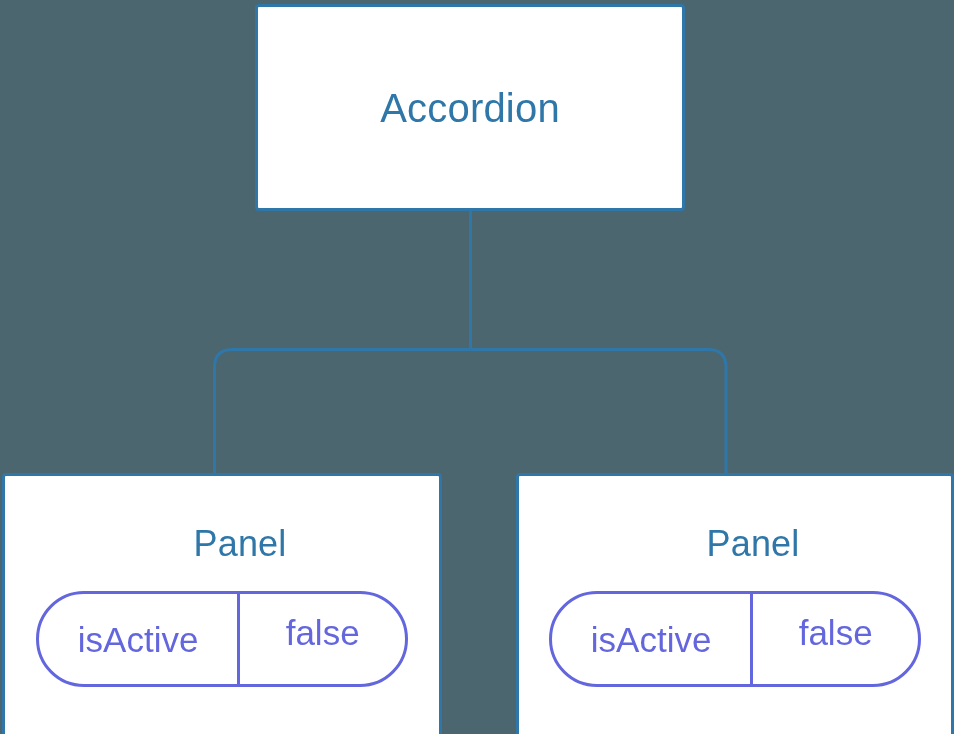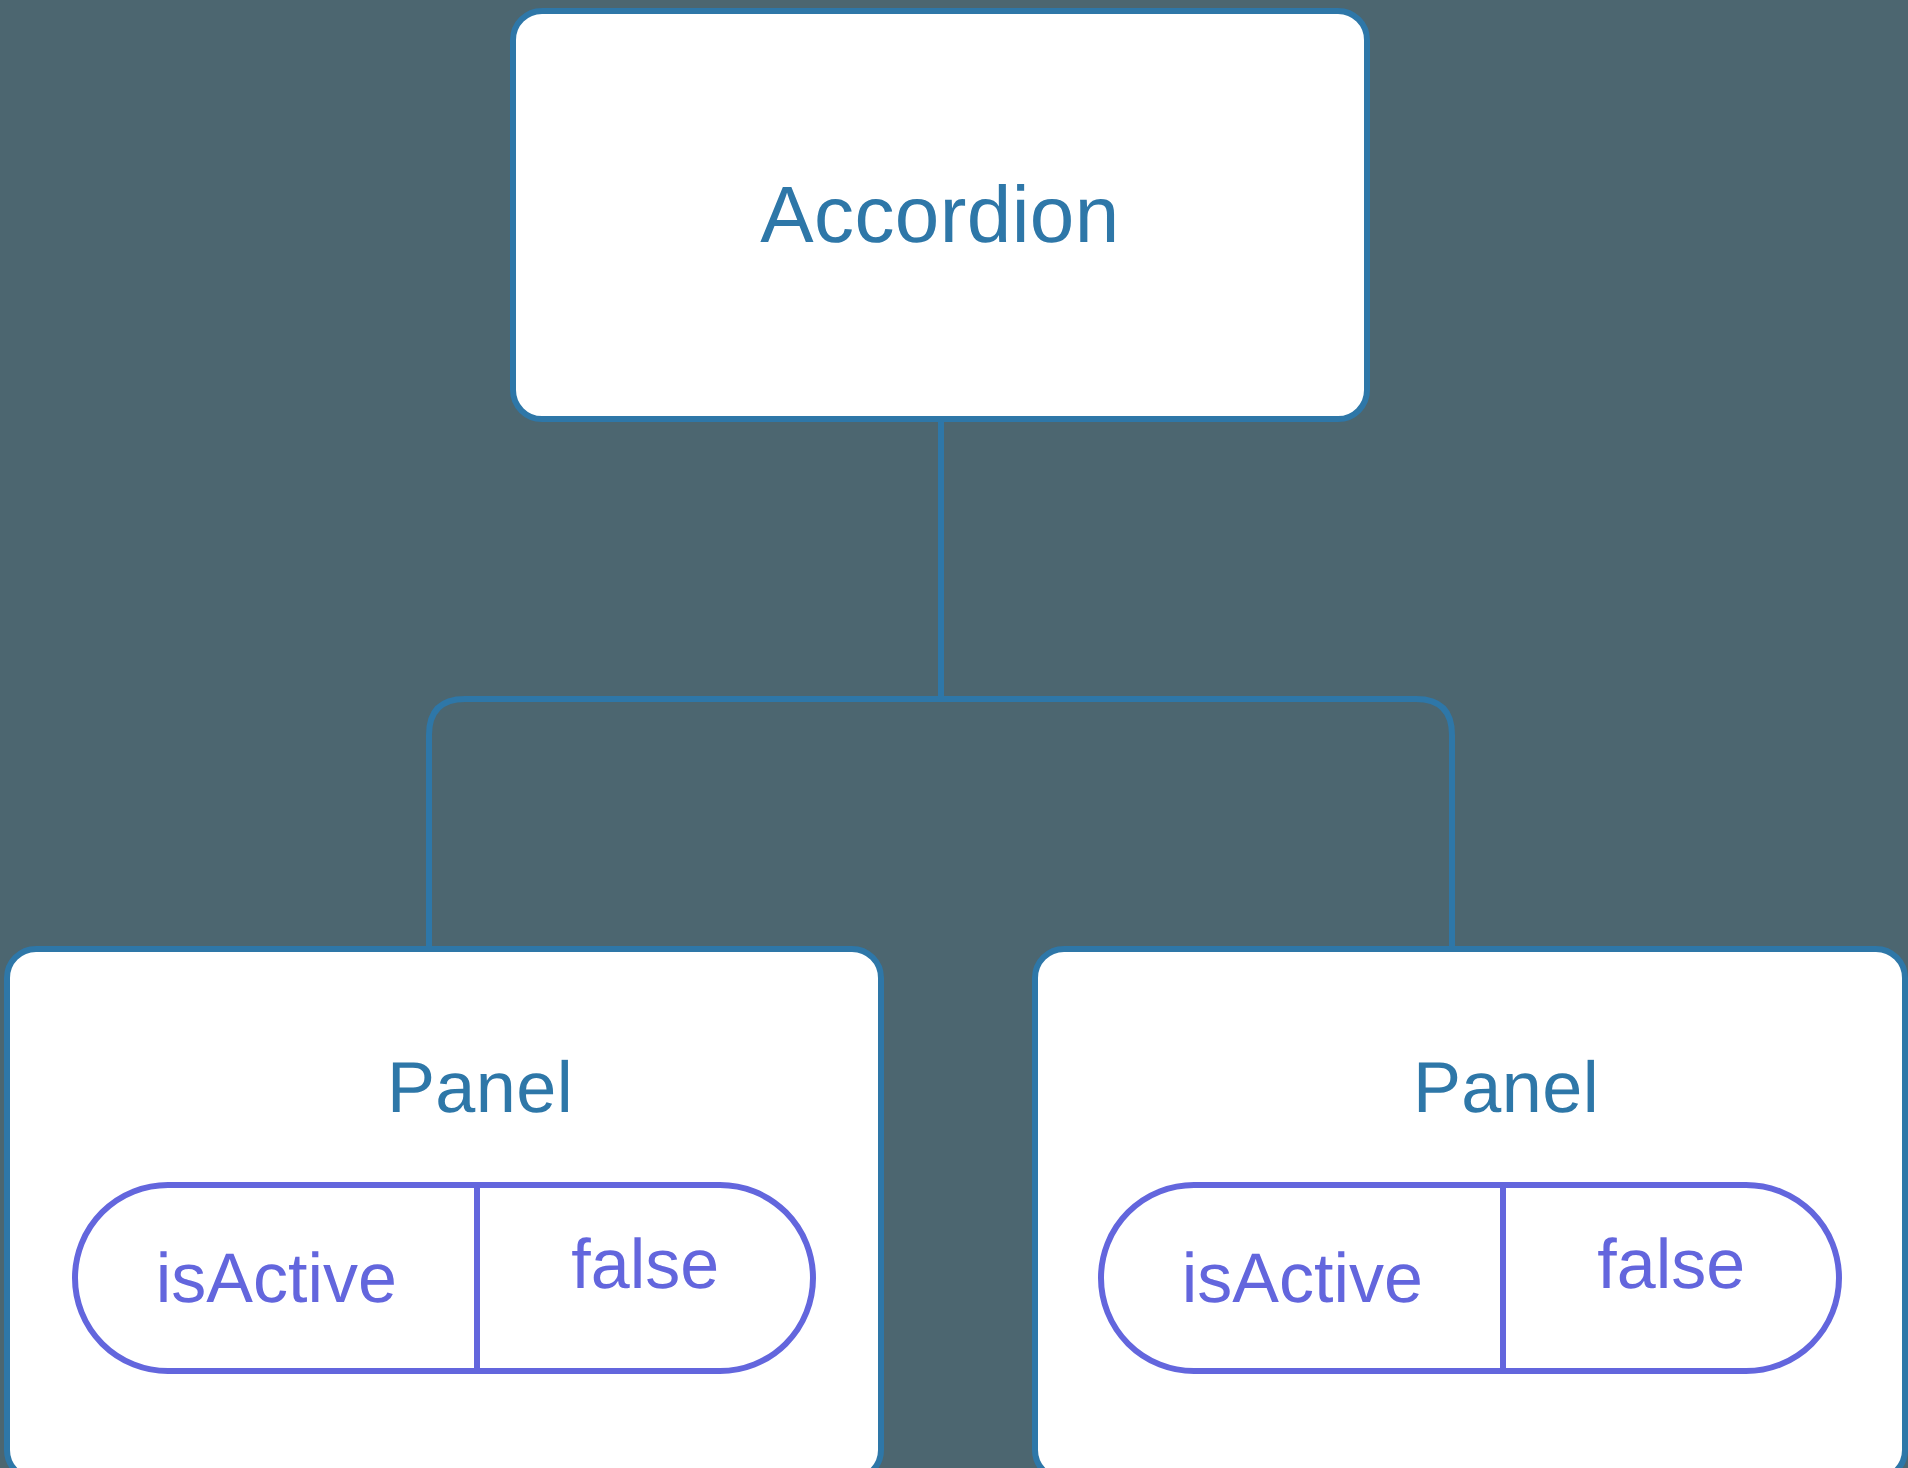--- a/index.html
+++ b/index.html
@@ -29,21 +29,21 @@
     width: 954px;
     height: 734px;
     pointer-events: none;
   }
 
   
   .node {
     position: absolute;
     background: #ffffff;
     border: 3px solid #2e77a8;
-    border-radius: 16px;
+    border-radius: 4px;
     box-sizing: border-box;
     display: flex;
     flex-direction: column;
     align-items: center;
   }
   .node-root {
     left: 255px;
     top: 4px;
     width: 430px;
     height: 207px;

